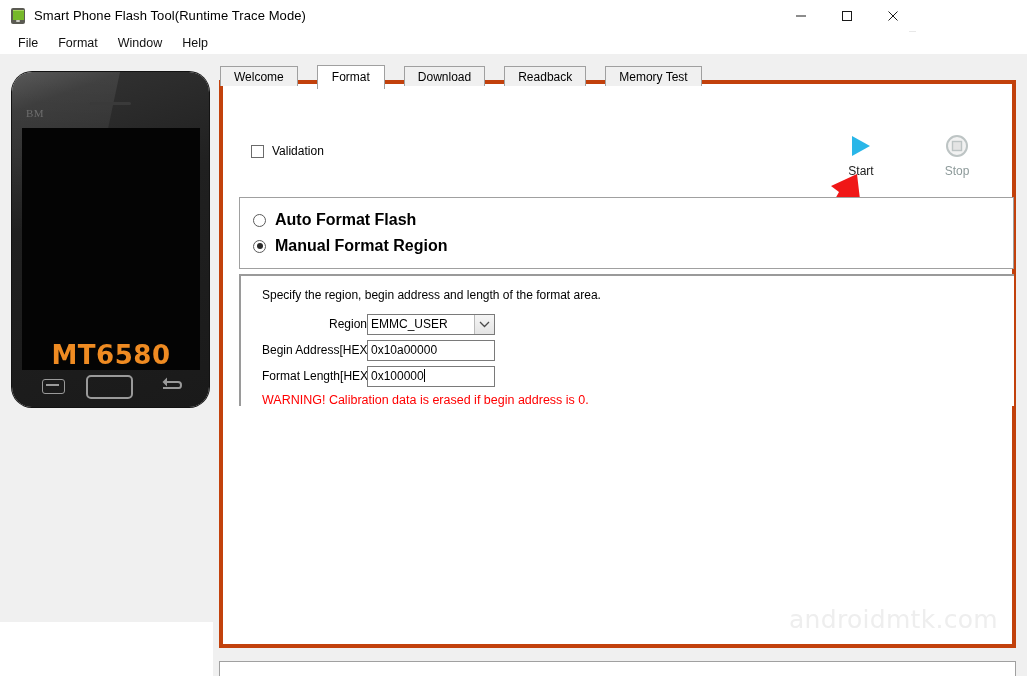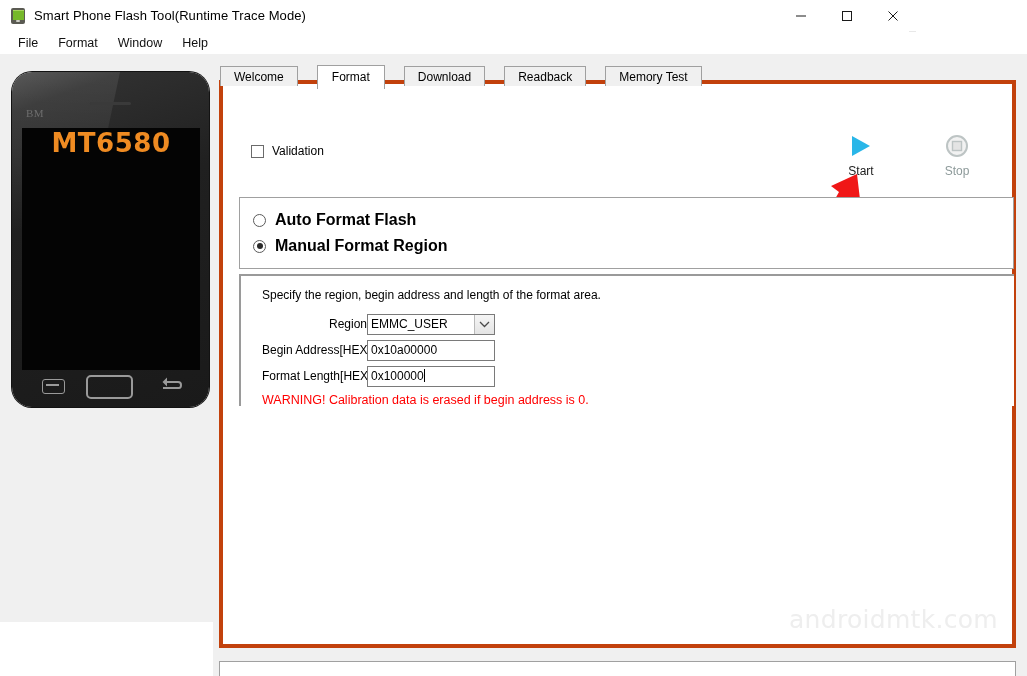--- a/index.html
+++ b/index.html
@@ -129,21 +129,21 @@
     width: 41px; height: 3px;
     border-radius: 2px;
     background: #3a3a3a;
   }
   .phone .screen {
     position: absolute;
     left: 10px; top: 56px;
     width: 178px; height: 242px;
     background: #040404;
     display: flex;
-    align-items: flex-start;
+    align-items: flex-end;
     justify-content: center;
   }
   .phone .chipname {
     font-family: "DejaVu Sans", sans-serif;
     font-weight: bold;
     font-size: 26px;
     color: #ef8b22;
     letter-spacing: 0.5px;
   }
   .phone .navrow {

